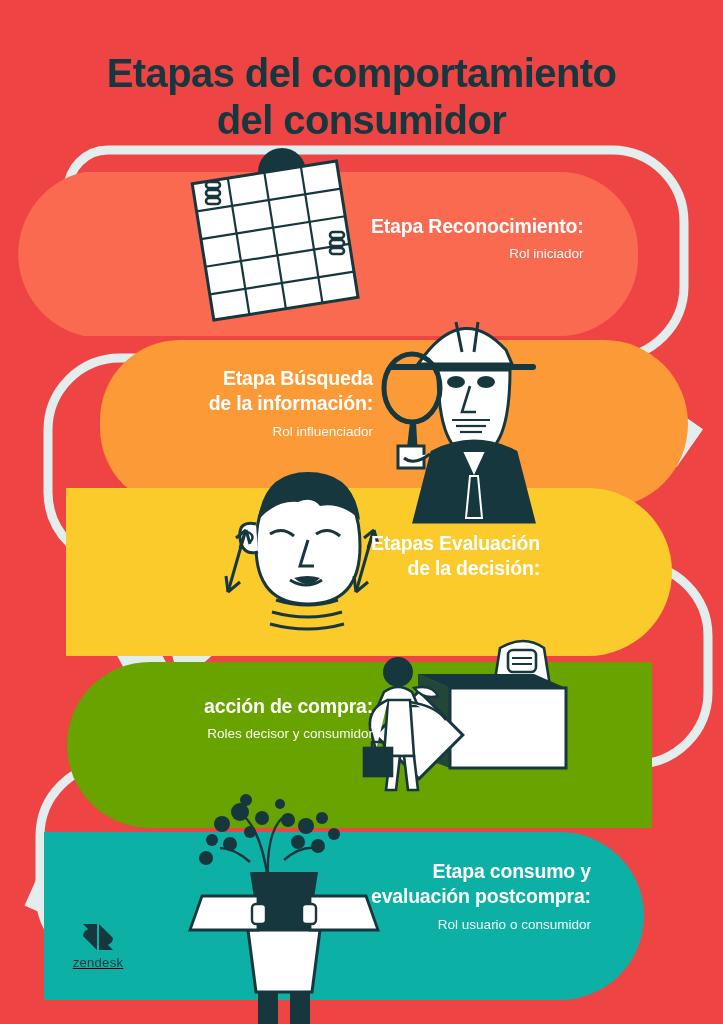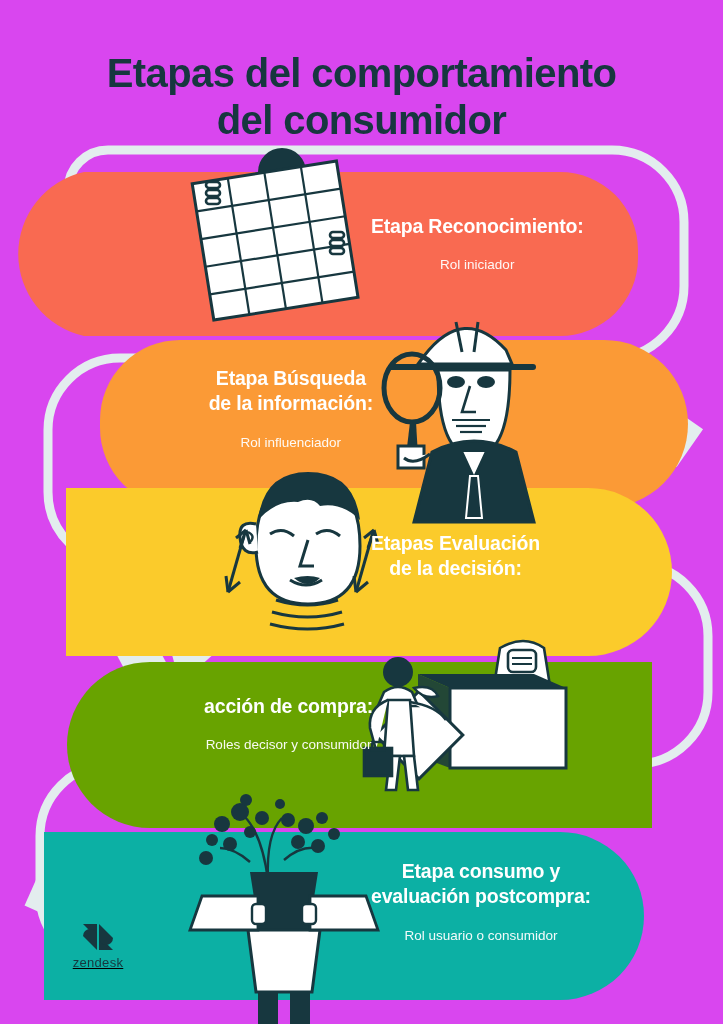--- a/index.html
+++ b/index.html
@@ -1,42 +1,42 @@
 <!DOCTYPE html>
 <html><head>
 <meta charset="utf-8">
 <style>
   html,body{margin:0;padding:0;background:#ffffff;}
   body{width:723px;height:1024px;overflow:hidden;font-family:"Liberation Sans",sans-serif;}
-  #poster{position:relative;width:723px;height:1024px;background:#d946ef;overflow:hidden;}
+  #poster{position:relative;width:723px;height:1024px;background:#ef4444;overflow:hidden;}
 
   .title{
     position:absolute;left:0;top:50px;width:723px;text-align:center;
     color:#17373F;font-weight:bold;font-size:40px;line-height:1.18;
     letter-spacing:-0.6px;font-family:"Liberation Sans",sans-serif;
   }
   .title span{display:block;}
 
   .layer{position:absolute;left:0;top:0;width:723px;height:1024px;}
   .layer.deco{z-index:1;}
   .layer.bands{z-index:2;}
   .layer.art{z-index:3;}
   .layer.text{z-index:4;}
 
   .bandlabel{position:absolute;color:#ffffff;}
   .bandlabel .hl{
     font-weight:bold;font-size:19.5px;line-height:1.3;letter-spacing:-0.2px;
     display:block;white-space:nowrap;
   }
   .bandlabel .sub{
-    font-size:13.5px;line-height:1.5;display:block;margin-top:16px;
+    font-size:13.5px;line-height:1.5;display:block;margin-top:5px;
     color:#ffffff;opacity:.95;white-space:nowrap;
   }
-  .lb-right{text-align:center;}
-  .lb-left{text-align:center;}
+  .lb-right{text-align:right;}
+  .lb-left{text-align:right;}
 
   #lb1{left:371px;top:214px;}
   #lb2{right:350px;top:366px;}
   #lb3{left:371px;top:531px;}
   #lb4{right:350px;top:694px;}
   #lb5{left:371px;top:859px;}
 
   .logo{position:absolute;left:52px;top:922px;width:92px;z-index:5;text-align:center;text-decoration:underline;}
   .logo .mark{display:block;margin:0 auto;}
   .logo .word{

